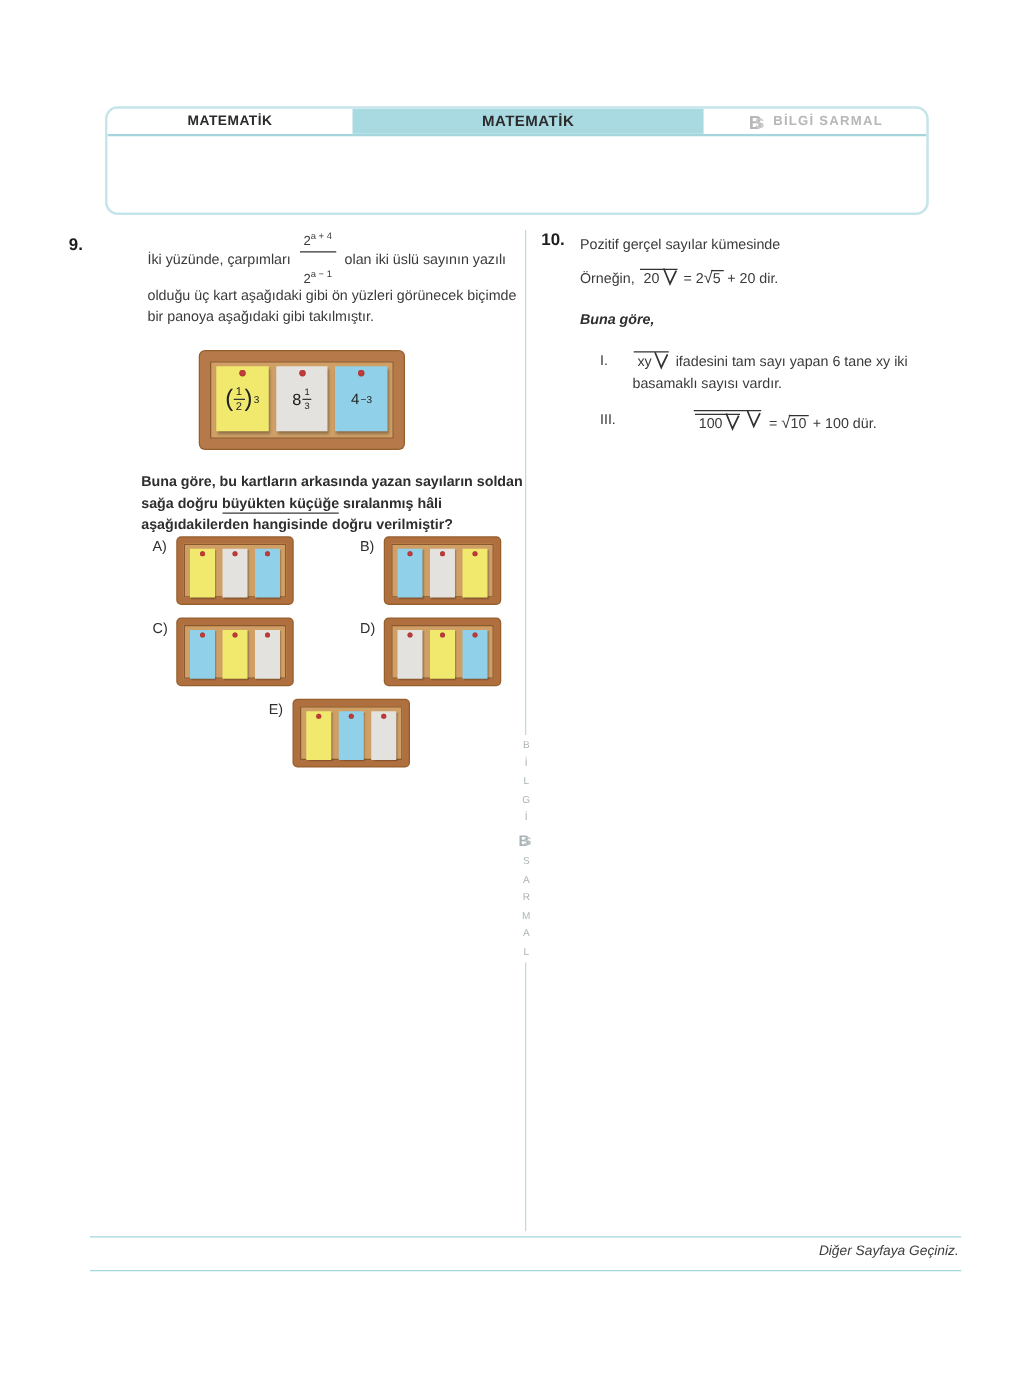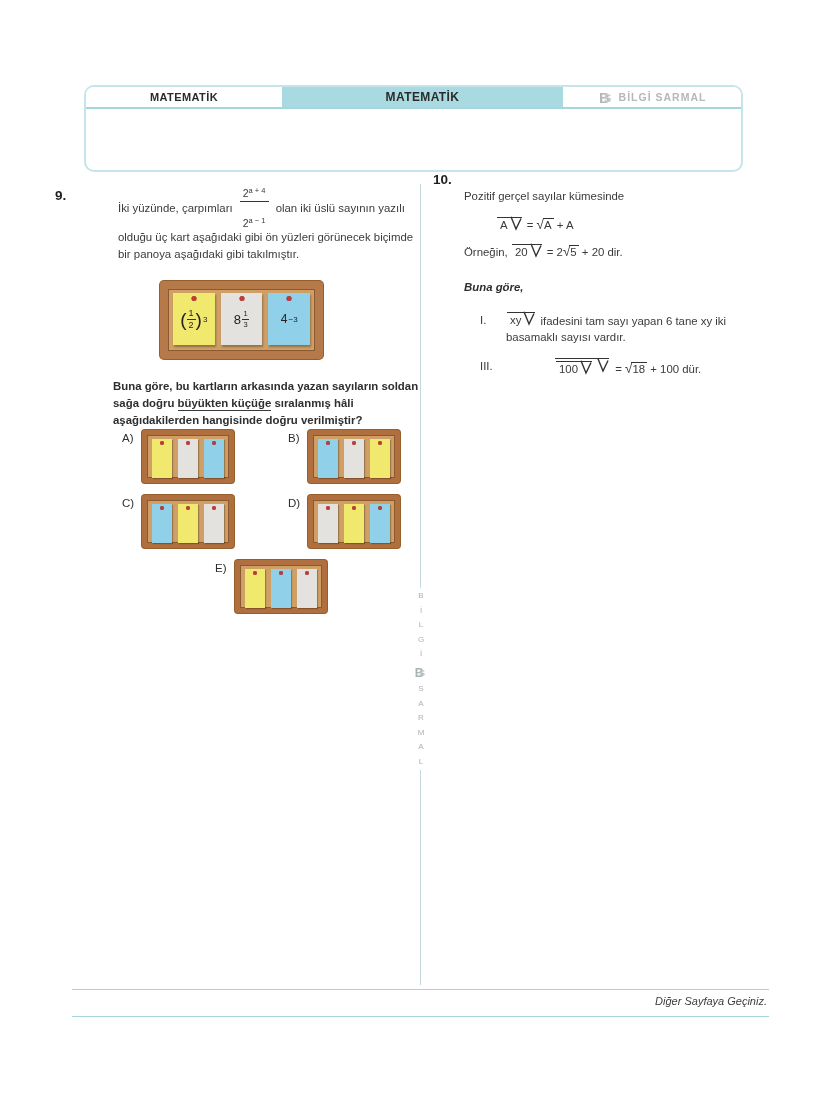--- a/index.html
+++ b/index.html
@@ -210,33 +210,25 @@
     <text x="6" y="13" font-size="11" font-weight="bold" fill="#bcc4c6" font-family="Liberation Sans, sans-serif">S</text>
   </svg>
   <span>S</span>
   <span>A</span>
   <span>R</span>
   <span>M</span>
   <span>A</span>
   <span>L</span>
 </div>
 
-<div class="abs qnum" style="left:433px; top:172px;">10.</div>
+<div class="abs qnum" style="left:433px; top:184px;">10.</div>
 
 <div class="abs qtext" style="left:464px; top:188px; width:312px;">
   <div>Pozitif gerçel sayılar kümesinde</div>
 
-  <div style="margin:10px 0 0 32px;">
-    <span class="op"><span>A</span><svg class="vee-svg" width="12" height="15" viewBox="0 0 12 15">
-          <polyline points="1,0.8 6,13 11,2.5" fill="none" stroke="#333" stroke-width="1.4"></polyline>
-        </svg></span>
-    <span>=</span>
-    <span class="sqrt"><span class="r">√</span><span class="arg">A</span></span>
-    <span>+ A</span>
-  </div>
 
 
   <div style="margin-top:7px;">
     <span>Örneğin,</span>
     <span class="op"><span>20</span><svg class="vee-svg" width="12" height="15" viewBox="0 0 12 15">
           <polyline points="1,0.8 6,13 11,2.5" fill="none" stroke="#333" stroke-width="1.4"></polyline>
         </svg></span>
     <span>= 2</span><span class="sqrt"><span class="r">√</span><span class="arg">5</span></span>
     <span>+ 20 dir.</span>
   </div>
@@ -256,21 +248,21 @@
 
   <div style="display:flex; margin:12px 0 0 16px;gap:48px;">
     <span style="width:26px; flex:none;">III.</span>
     <span style="flex:1;">
       <span class="op op-outer"><span class="op" style="margin-left:-2px;"><span>100</span><svg class="vee-svg" width="12" height="15" viewBox="0 0 12 15">
               <polyline points="1,0.8 6,13 11,2.5" fill="none" stroke="#333" stroke-width="1.4"></polyline>
             </svg></span><svg class="vee-svg" width="12" height="15" viewBox="0 0 12 15">
             <polyline points="1,0.8 6,13 11,2.5" fill="none" stroke="#333" stroke-width="1.4"></polyline>
           </svg></span>
       <span>=</span>
-      <span class="sqrt"><span class="r">√</span><span class="arg">18</span></span>
+      <span class="sqrt"><span class="r">√</span><span class="arg">10</span></span>
       <span>+ 100 dür.</span>
     </span>
   </div>
 
 </div>
 
 <div class="fline" style="top:989px;"></div>
 <div class="footer-note">Diğer Sayfaya Geçiniz.</div>
 <div class="fline" style="top:1016px;"></div>
 

